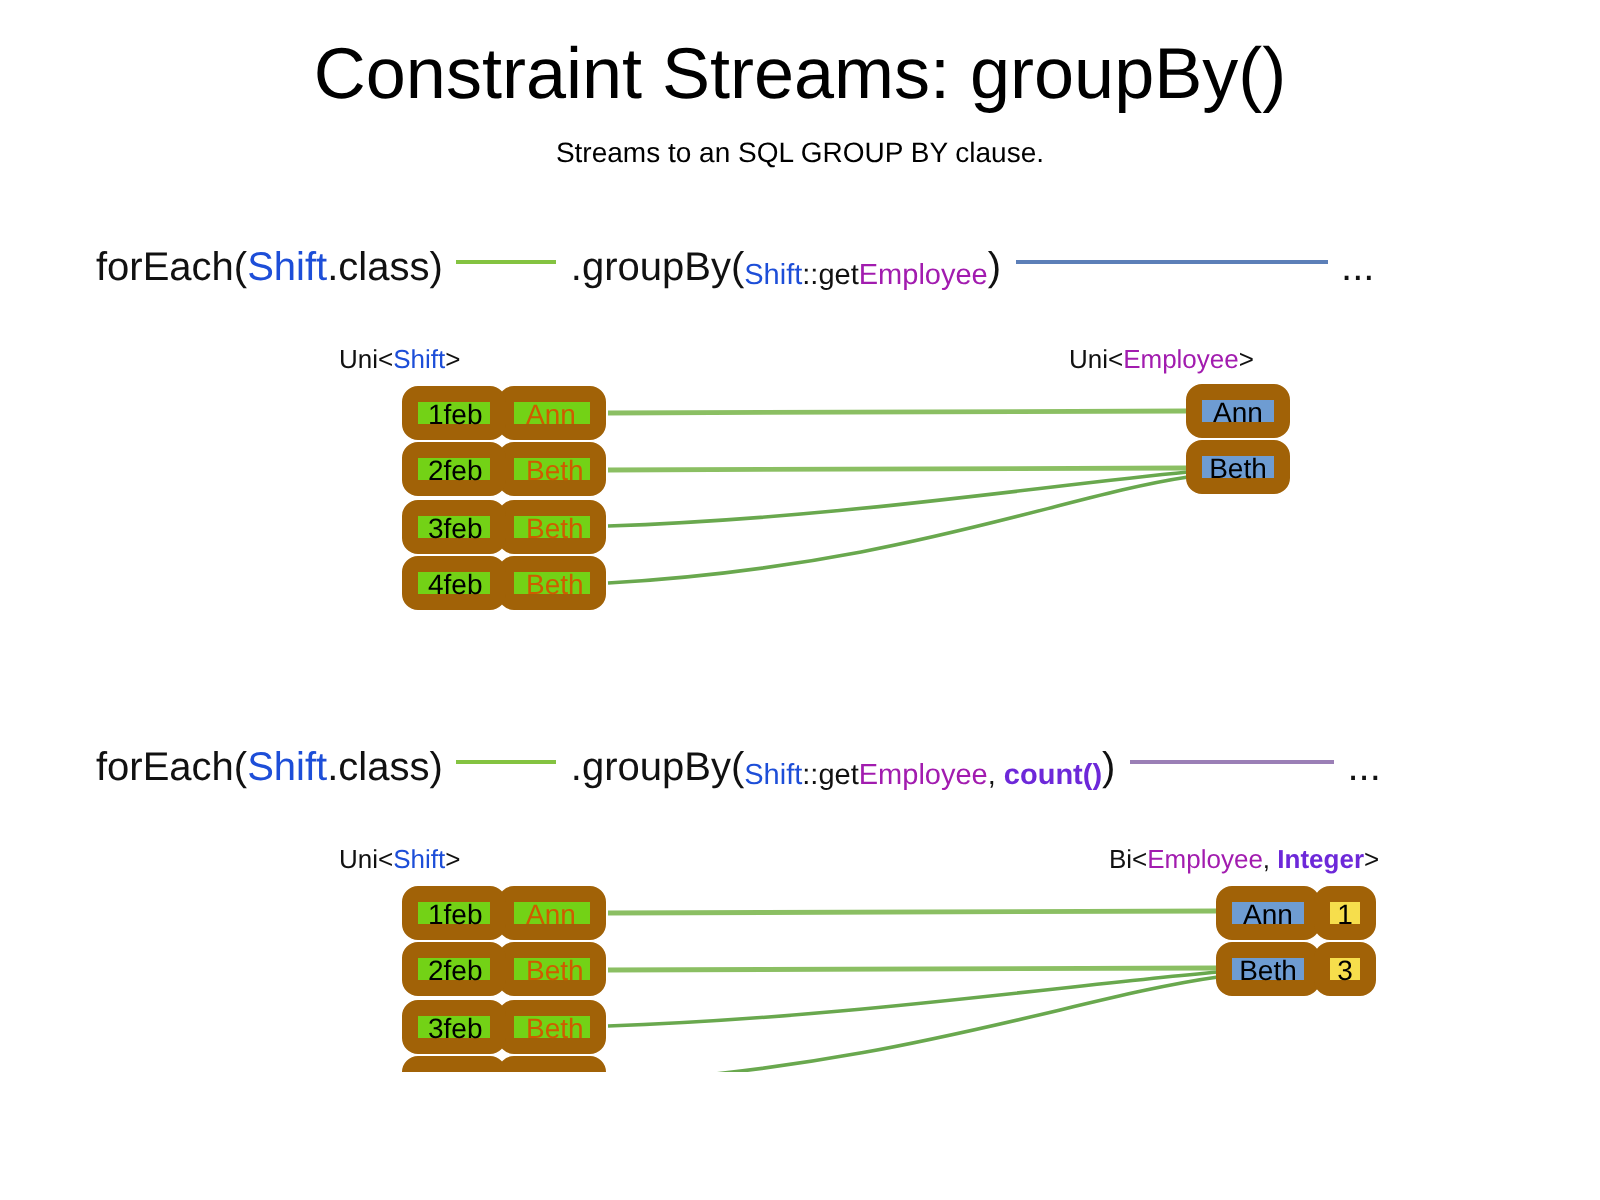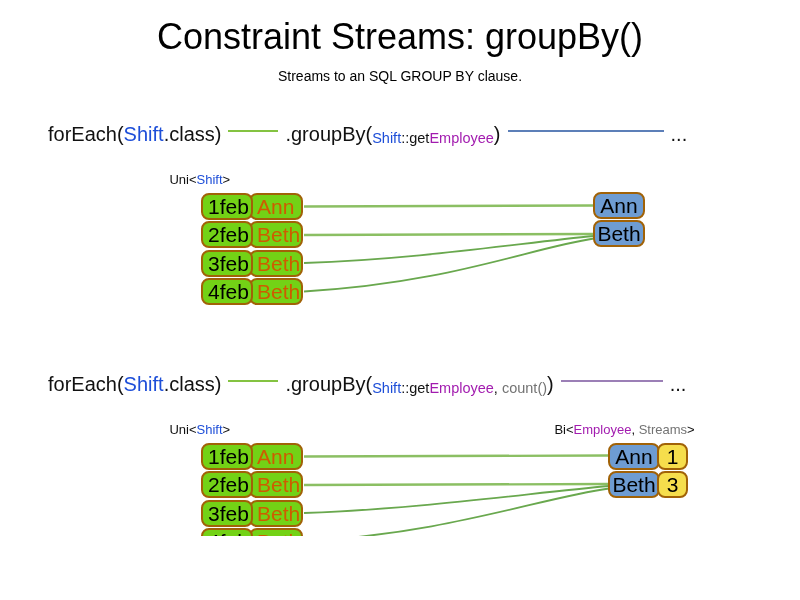--- a/index.html
+++ b/index.html
@@ -16,32 +16,32 @@
     font-size:14px;color:#000;
   }
   .code-row{
     position:absolute;left:48px;height:30px;display:flex;align-items:flex-end;
     font-size:20px;white-space:pre;
   }
   .code-row span{white-space:pre;}
   .k{color:#111;}
   .g{color:#1d4ed8;}
   .b{color:#a21caf;}
-  .gold{color:#737373;}
+  .gold{color:#6d28d9;font-weight:bold;}
   .small{font-size:14.5px;}
   .hline{height:2px;align-self:center;margin:0 7px;}
   .hline.green{width:50px;background:#84c341;}
   .hline.blue{width:156px;background:#5c7fb8;}
   .hline.purple{width:102px;background:#9b7fb6;}
   .type-label{
     position:absolute;font-size:13px;text-align:left;white-space:pre;
   }
   .box{
-    position:absolute;box-sizing:border-box;border:2px solid #a16207;
-    border-radius:8px;display:flex;align-items:center;font-size:21px;
+    position:absolute;box-sizing:border-box;border:8px solid #a16207;
+    border-radius:8px;display:flex;align-items:center;font-size:14px;
     height:27px;z-index:2;background:#fff;
   }
   .cell-green{background:#73d216;}
   .date-cell{width:52px;padding-left:5px;color:#000;z-index:3;}
   .name-cell{width:54px;padding-left:6px;color:#ce5c00;z-index:2;}
   .result-blue{background:#6e9cd2;width:52px;justify-content:center;color:#000;}
   .result-yellow{background:#f6de4c;width:31px;justify-content:center;color:#000;}
   .connectors{position:absolute;top:0;left:0;z-index:1;pointer-events:none;}
 </style>
 </head>
@@ -69,20 +69,23 @@
     <span class="k">forEach(</span><span class="g">Shift</span><span class="k">.class)</span>
     <div class="hline green"></div>
     <span class="k">.groupBy(</span><span class="g small">Shift</span><span class="k small">::get</span><span class="b small">Employee</span><span class="k">)</span>
     <div class="hline blue"></div>
     <span class="k">...</span>
   </div>
 
   <div class="type-label" style="top:157px;left:155px;width:185px;">
     <span class="k">Uni&lt;</span><span class="g">Shift</span><span class="k">&gt;</span>
   </div>
+  <div class="type-label" style="top:157px;left:520px;width:165px;">
+    <span class="k">Uni&lt;</span><span class="b">Employee</span><span class="k">&gt;</span>
+  </div>
 
   <div class="box cell-green date-cell" style="top:193px;left:201px;">1feb</div>
   <div class="box cell-green name-cell" style="top:193px;left:249px;">Ann</div>
   <div class="box cell-green date-cell" style="top:221px;left:201px;">2feb</div>
   <div class="box cell-green name-cell" style="top:221px;left:249px;">Beth</div>
   <div class="box cell-green date-cell" style="top:250px;left:201px;">3feb</div>
   <div class="box cell-green name-cell" style="top:250px;left:249px;">Beth</div>
   <div class="box cell-green date-cell" style="top:278px;left:201px;">4feb</div>
   <div class="box cell-green name-cell" style="top:278px;left:249px;">Beth</div>
 
@@ -94,21 +97,21 @@
     <div class="hline green"></div>
     <span class="k">.groupBy(</span><span class="g small">Shift</span><span class="k small">::get</span><span class="b small">Employee</span><span class="k small">, </span><span class="gold small">count()</span><span class="k">)</span>
     <div class="hline purple"></div>
     <span class="k">...</span>
   </div>
 
   <div class="type-label" style="top:407px;left:155px;width:185px;">
     <span class="k">Uni&lt;</span><span class="g">Shift</span><span class="k">&gt;</span>
   </div>
   <div class="type-label" style="top:407px;left:540px;width:220px;">
-    <span class="k">Bi&lt;</span><span class="b">Employee</span><span class="k">, </span><span class="gold">Streams</span><span class="k">&gt;</span>
+    <span class="k">Bi&lt;</span><span class="b">Employee</span><span class="k">, </span><span class="gold">Integer</span><span class="k">&gt;</span>
   </div>
 
   <div class="box cell-green date-cell" style="top:443px;left:201px;">1feb</div>
   <div class="box cell-green name-cell" style="top:443px;left:249px;">Ann</div>
   <div class="box cell-green date-cell" style="top:471px;left:201px;">2feb</div>
   <div class="box cell-green name-cell" style="top:471px;left:249px;">Beth</div>
   <div class="box cell-green date-cell" style="top:500px;left:201px;">3feb</div>
   <div class="box cell-green name-cell" style="top:500px;left:249px;">Beth</div>
   <div class="box cell-green date-cell" style="top:528px;left:201px;">4feb</div>
   <div class="box cell-green name-cell" style="top:528px;left:249px;">Beth</div>

